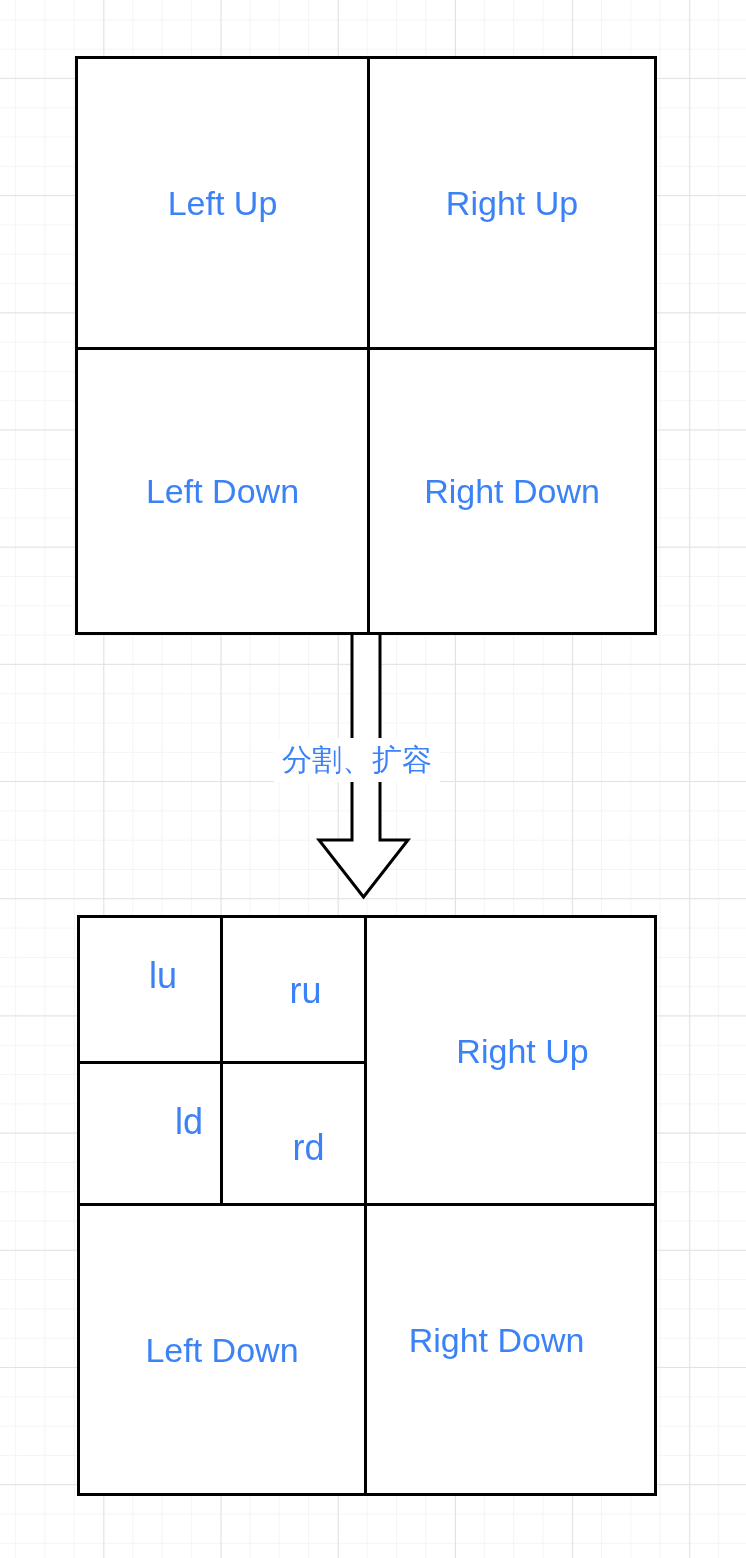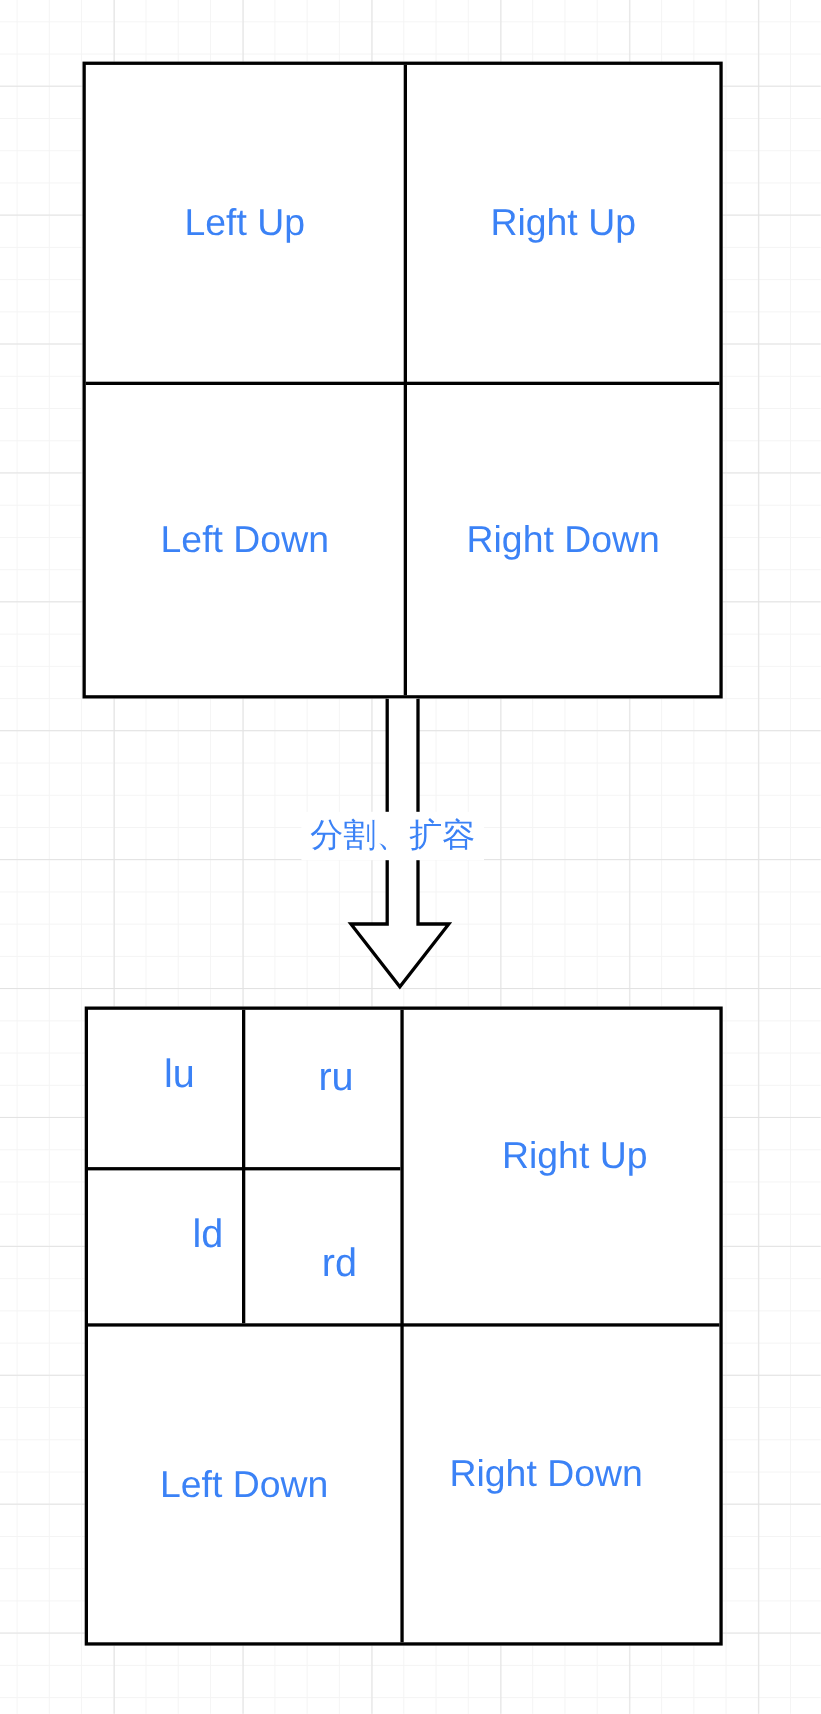--- a/index.html
+++ b/index.html
@@ -41,21 +41,21 @@
   #tg-ru{left:292px;top:0;width:284px;height:288px;}
   #tg-ld{left:0;top:291px;width:289px;height:282px;}
   #tg-rd{left:292px;top:291px;width:284px;height:282px;}
   
   #bg-v1{left:284px;top:0;width:3px;height:575px;}
   #bg-h1{top:285px;left:0;width:574px;height:3px;}
   #bg-v2{left:140px;top:0;width:3px;height:285px;}
   #bg-h2{top:143px;left:0;width:284px;height:3px;}
   
   #bg-lu{left:0;top:0;width:140px;height:143px;}
-  #bg-ru{left:143px;top:0;width:141px;height:143px;}
+  #bg-ru{left:143px;top:12px;width:141px;height:143px;}
   #bg-ld{left:0;top:146px;width:140px;height:139px;padding-left:24px;}
   #bg-rd{left:143px;top:146px;width:141px;height:139px;}
   #bg-rightup{left:287px;top:0;width:287px;height:285px;}
   #bg-leftdown{left:0;top:288px;width:284px;height:287px;}
   #bg-rightdown{left:287px;top:288px;width:287px;height:287px;}
   
   #bg-lu .lbl{transform:translate(13px,-14px);}
   #bg-ru .lbl{transform:translate(12px,-11px);}
   #bg-ld .lbl{transform:translate(15px,-12px);}
   #bg-rd .lbl{transform:translate(15px,14px);text-align:center;}

